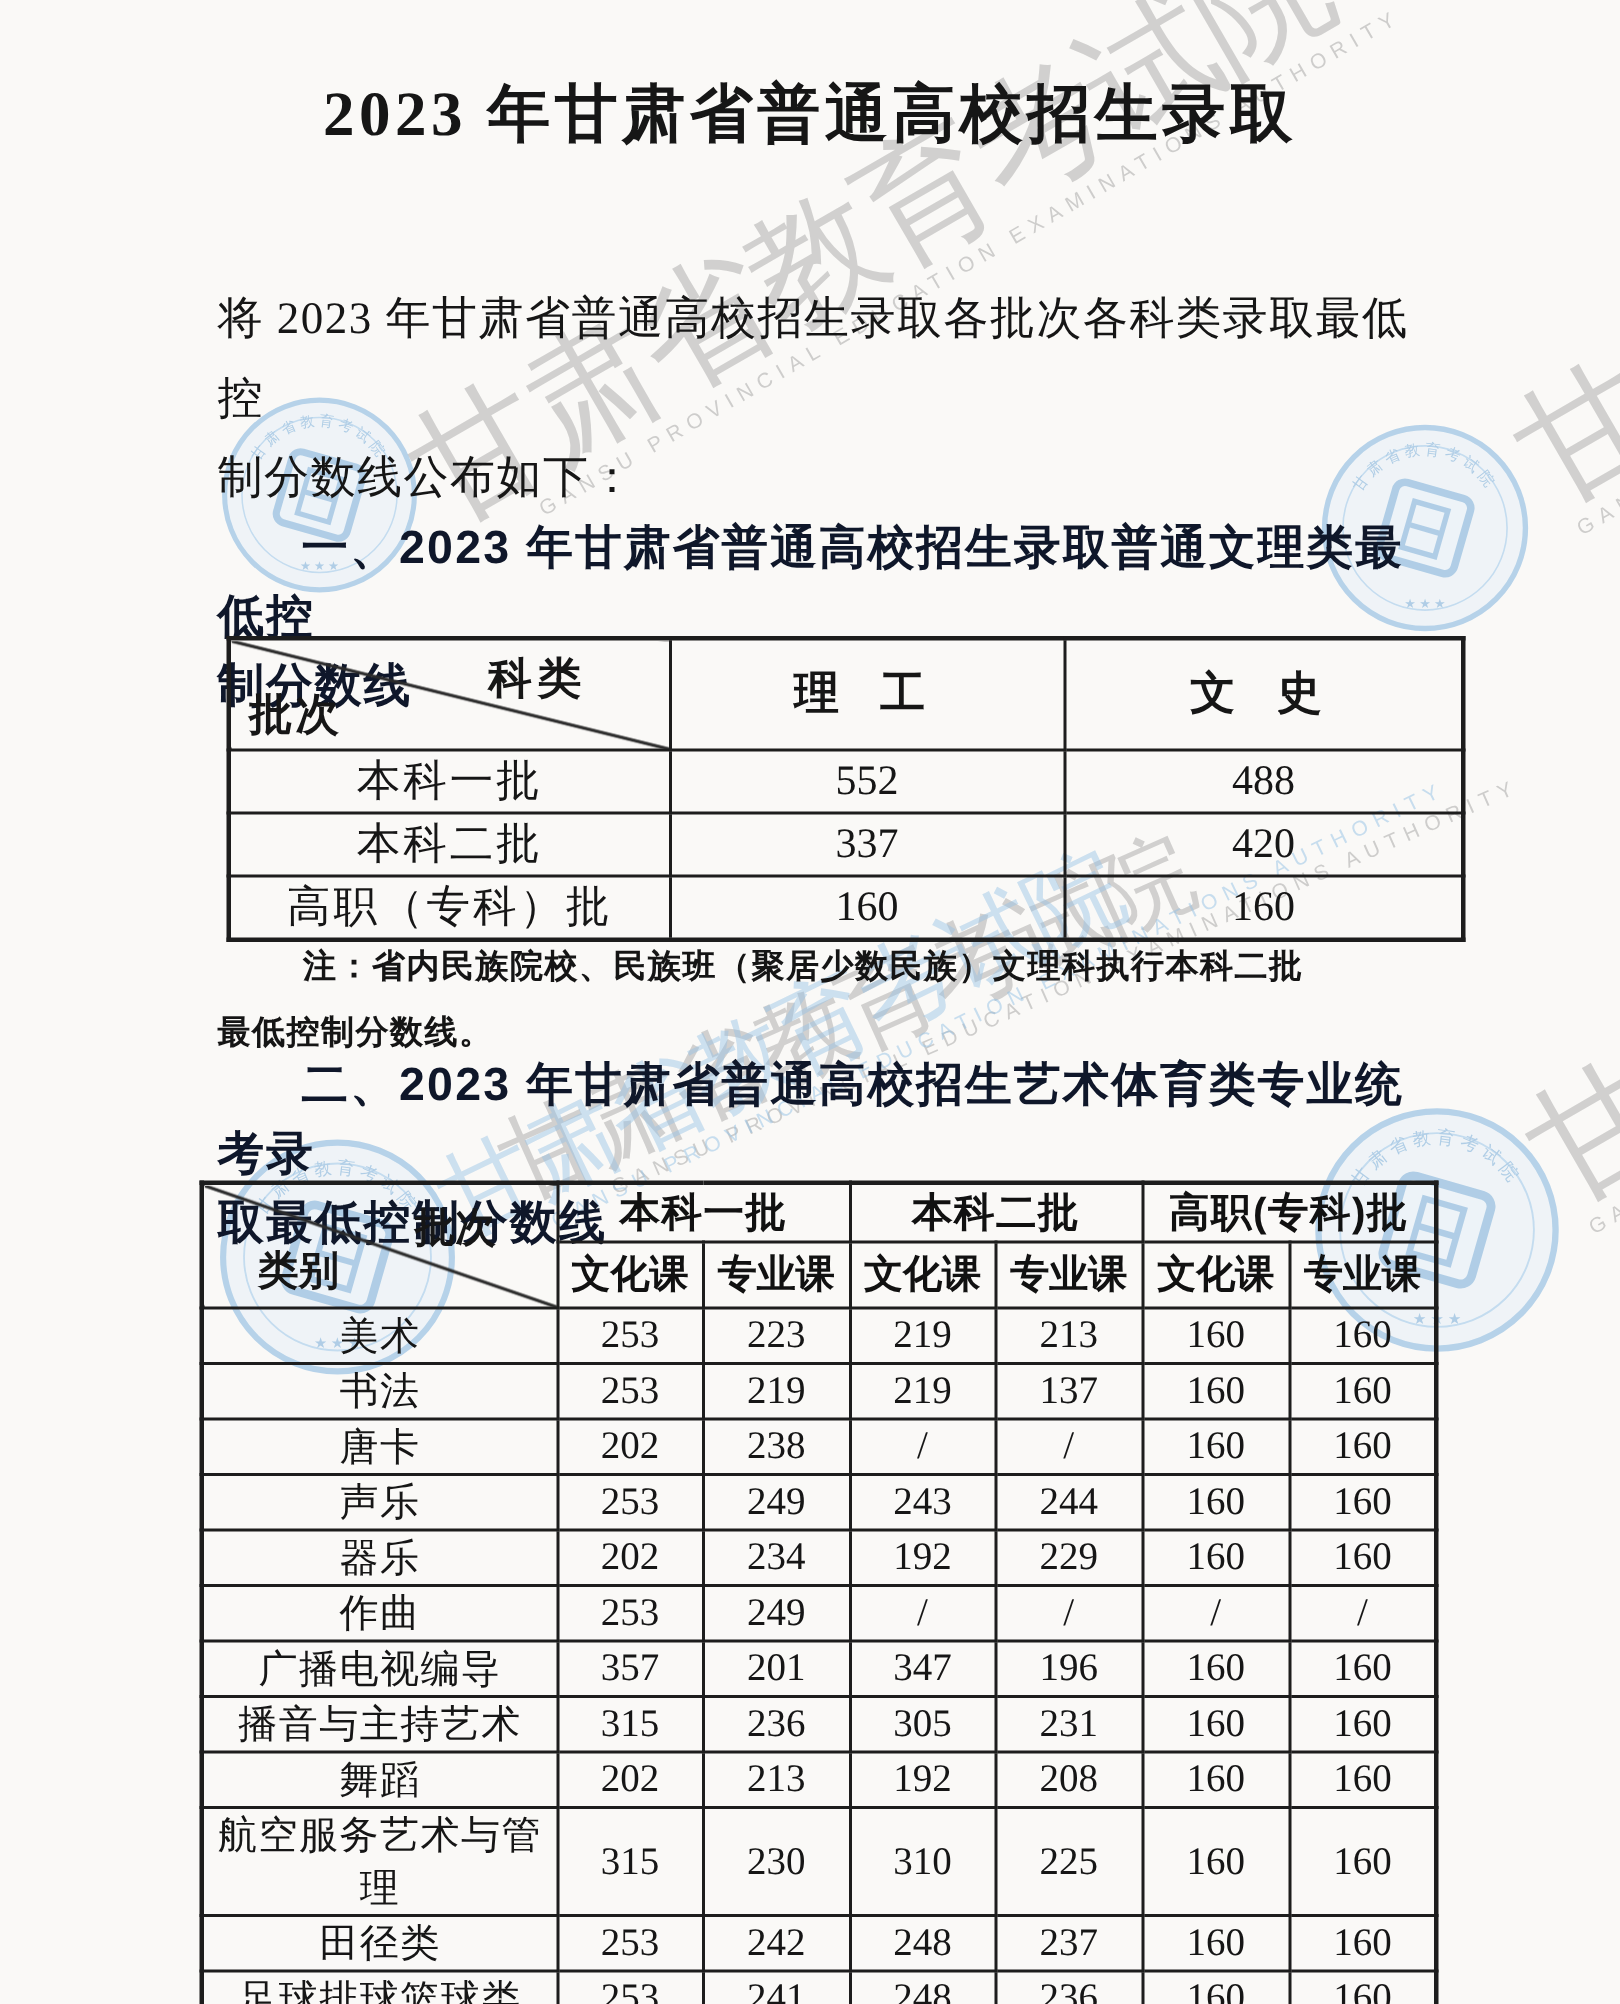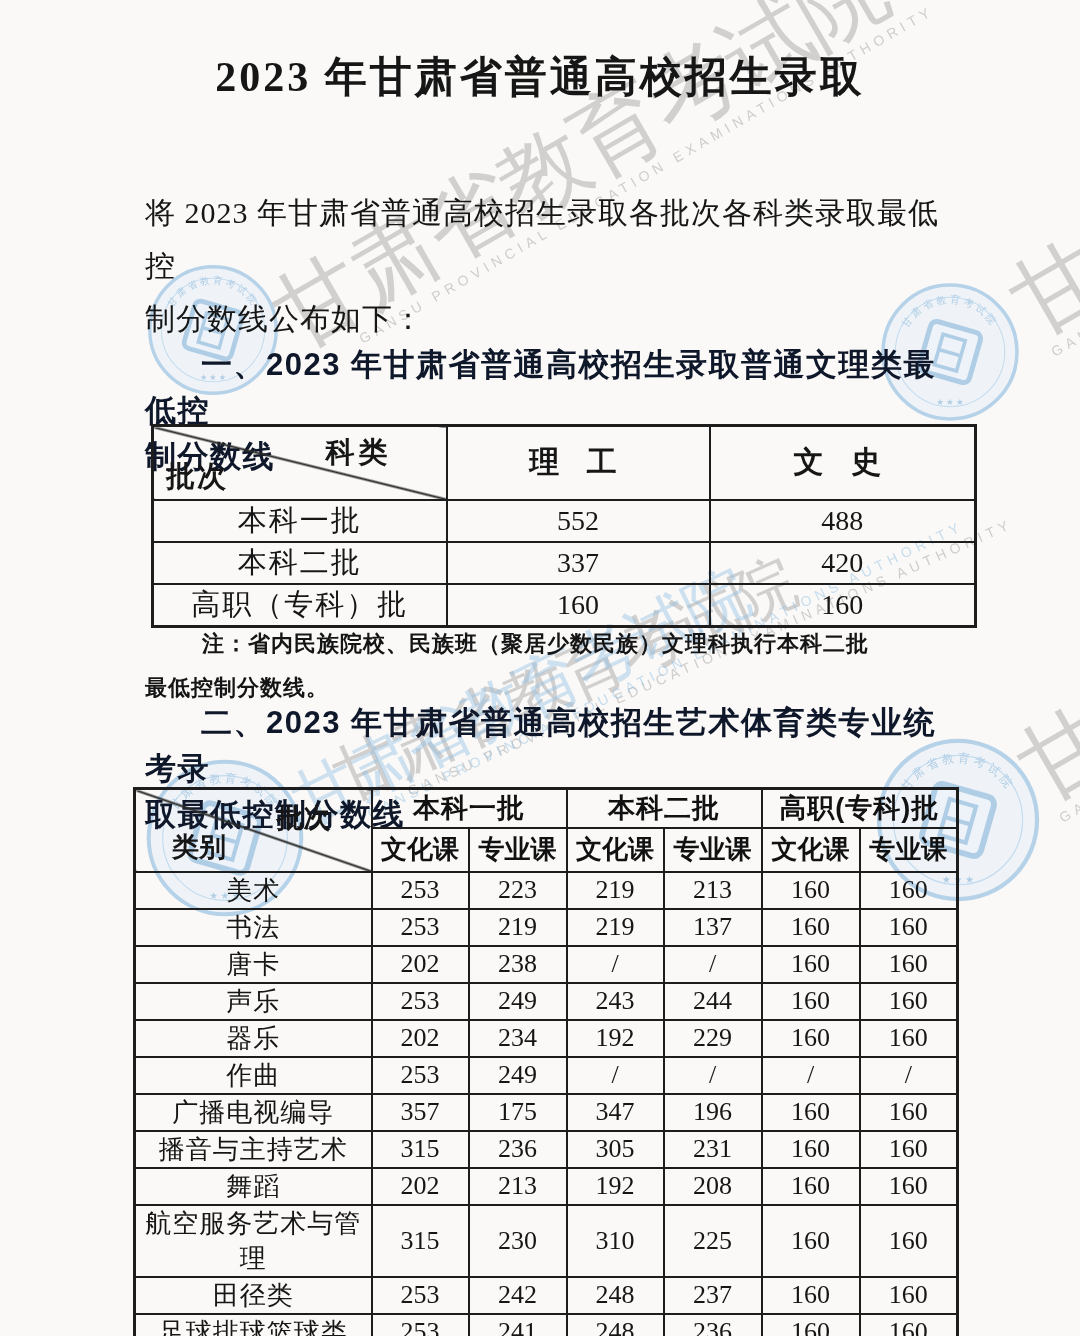--- a/index.html
+++ b/index.html
@@ -267,21 +267,21 @@
         <td class="t2-num">253</td>
         <td class="t2-num">249</td>
         <td class="t2-num">/</td>
         <td class="t2-num">/</td>
         <td class="t2-num">/</td>
         <td class="t2-num">/</td>
       </tr>
       <tr style="height:35px">
         <td class="t2-cat">广播电视编导</td>
         <td class="t2-num">357</td>
-        <td class="t2-num">175</td>
+        <td class="t2-num">201</td>
         <td class="t2-num">347</td>
         <td class="t2-num">196</td>
         <td class="t2-num">160</td>
         <td class="t2-num">160</td>
       </tr>
       <tr style="height:35px">
         <td class="t2-cat">播音与主持艺术</td>
         <td class="t2-num">315</td>
         <td class="t2-num">236</td>
         <td class="t2-num">305</td>

